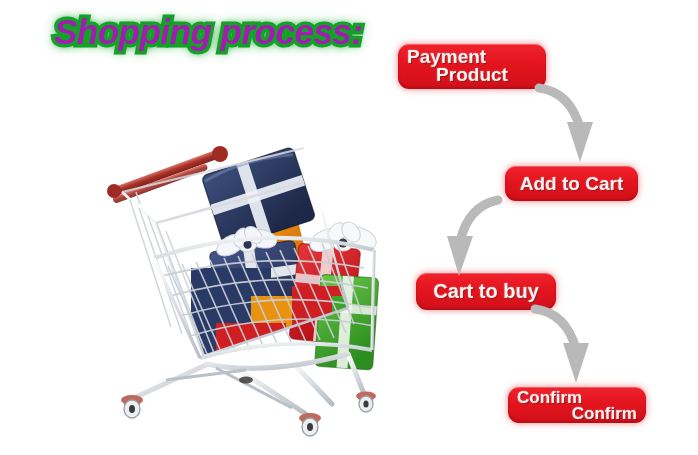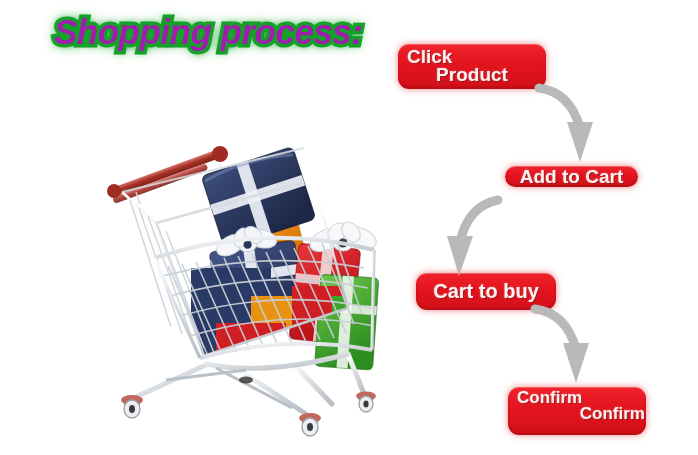--- a/index.html
+++ b/index.html
@@ -58,36 +58,36 @@
   #btn-select-product {
     left: 398px; top: 44px; width: 148px; height: 45px;
     padding: 3px 9px 0 9px;
   }
   #btn-select-product .btn-line { font-size: 19px; }
   #btn-select-product .line-1 { text-align: left; }
   #btn-select-product .line-2 { text-align: center; margin-top: -1px; }
 
   
   #btn-add-to-cart {
-    left: 505px; top: 166px; width: 133px; height: 21px;
+    left: 505px; top: 166px; width: 133px; height: 35px;
     display: flex; align-items: center; justify-content: center;
   }
   #btn-add-to-cart .btn-line { font-size: 19px; }
 
   
   #btn-click-to-buy {
     left: 416px; top: 273px; width: 140px; height: 37px;
     display: flex; align-items: center; justify-content: center;
   }
   #btn-click-to-buy .btn-line { font-size: 20px; }
 
   
   #btn-confirm-payment {
-    left: 508px; top: 387px; width: 138px; height: 48px;
-    padding: 2px 1px 0 9px;
+    left: 508px; top: 387px; width: 138px; height: 36px;
+    padding: 2px 9px 0 9px;
   }
   #btn-confirm-payment .btn-line { font-size: 17px; }
   #btn-confirm-payment .line-1 { text-align: left; }
   #btn-confirm-payment .line-2 { text-align: right; margin-top: -1px; }
 
   
   .arrow-svg { position: absolute; overflow: visible; }
   #arrow-1 { left: 536px; top: 84px; }
   #arrow-2 { left: 428px; top: 196px; }
   #arrow-3 { left: 532px; top: 305px; }
@@ -299,21 +299,21 @@
         </g>
         <g transform="translate(150,262)" opacity=".85">
           <ellipse cx="0" cy="0" rx="7" ry="3.4" fill="#3a3a3a"></ellipse>
         </g>
       </g>
     </g>
   </svg>
 </div>
 
 <div class="flow-btn" id="btn-select-product">
-  <span class="btn-line line-1">Click</span>
+  <span class="btn-line line-1">Payment</span>
   <span class="btn-line line-2">Product</span>
 </div>
 
 <div class="flow-btn" id="btn-add-to-cart">
   <span class="btn-line line-1">Add to Cart</span>
 </div>
 
 <div class="flow-btn" id="btn-click-to-buy">
   <span class="btn-line line-1">Cart to buy</span>
 </div>

